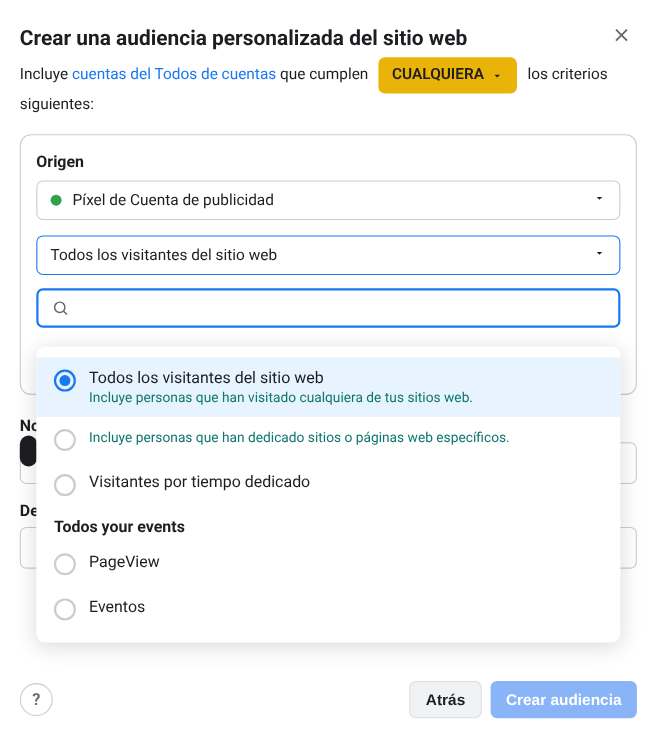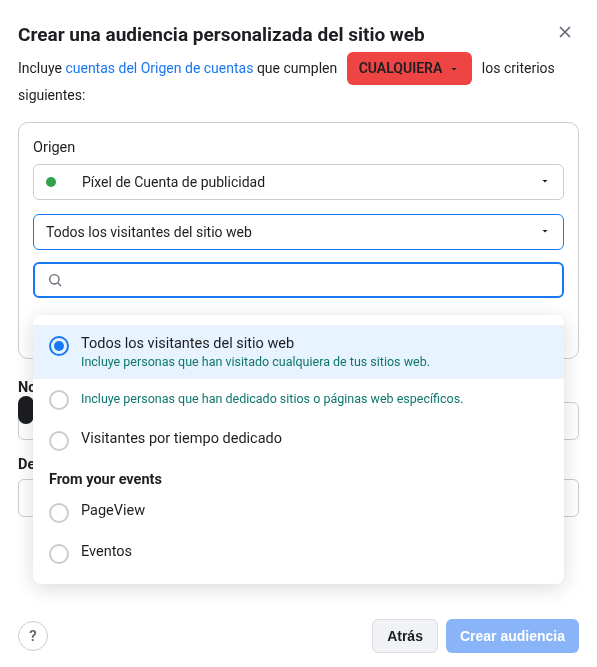--- a/index.html
+++ b/index.html
@@ -13,37 +13,37 @@
       padding: 18px 18px 0 18px;
     }
     .header { display: flex; justify-content: space-between; align-items: center; margin-bottom: 2px; }
     .title { font-size: 19px; font-weight: 700; color: #1c1e21; }
     .close-btn { cursor: pointer; padding: 4px; color: #606770; }
     .close-btn svg { width: 20px; height: 20px; }
     .intro { font-size: 14px; color: #1c1e21; line-height: 1.5; margin-bottom: 16px; }
     .intro a { color: #1877f2; text-decoration: none; cursor: pointer; }
     .chip {
       display: inline-flex; align-items: center; gap: 6px;
-      background: #ef4444; border-radius: 6px;
+      background: #eab308; border-radius: 6px;
       padding: 6px 12px; font-size: 14px; font-weight: 600;
       color: #1c1e21; margin: 0 6px; cursor: pointer;
     }
     .chip svg { width: 12px; height: 12px; }
     .card {
       border: 1px solid #c9ccd1; border-radius: 10px;
       padding: 14px 14px 60px 14px; margin-bottom: 20px;
       position: relative;
     }
-    .field-label { font-size: 14.5px; font-weight: 400; color: #1c1e21; margin-bottom: 8px; margin-top: 2px; }
+    .field-label { font-size: 14.5px; font-weight: 700; color: #1c1e21; margin-bottom: 8px; margin-top: 2px; }
     .select {
       width: 100%; border: 1px solid #c9ccd1; border-radius: 6px;
       padding: 9px 12px; display: flex; align-items: center; justify-content: space-between;
       background: #fff; cursor: pointer; font-size: 14px; margin-bottom: 14px;
     }
-    .select-left { display: flex; align-items: center; gap: 26px; }
+    .select-left { display: flex; align-items: center; gap: 10px; }
     .dot { width: 10px; height: 10px; border-radius: 50%; background: #31a24c; }
     .caret svg { width: 12px; height: 12px; }
     .select.active { border: 1.5px solid #1877f2; }
     .search-box {
       width: 100%; border: 2px solid #1877f2; border-radius: 6px;
       padding: 8px 12px; display: flex; align-items: center; gap: 8px;
       background: #fff; margin-top: -2px;
     }
     .search-box svg { width: 16px; height: 16px; color: #606770; flex-shrink: 0; }
     .search-input { border: none; outline: none; font-size: 14px; flex: 1; }
@@ -99,21 +99,21 @@
 <div class="header">
   <div class="title">Crear una audiencia personalizada del sitio web</div>
   <div class="close-btn">
     <svg viewBox="0 0 24 24" fill="none" stroke="currentColor" stroke-width="2">
         <path d="M18 6L6 18M6 6l12 12"></path>
       </svg>
   </div>
 </div>
 
 <div class="intro">
-  <span>Incluye </span><a>cuentas del Origen de cuentas</a><span> que cumplen </span>
+  <span>Incluye </span><a>cuentas del Todos de cuentas</a><span> que cumplen </span>
   <span class="chip">
     <span>CUALQUIERA</span>
     <svg viewBox="0 0 24 24" fill="currentColor">
         <path d="M7 10l5 5 5-5z"></path>
       </svg>
   </span>
   <span> los criterios siguientes:</span>
 </div>
 
 <div class="card">
@@ -158,21 +158,21 @@
       <div class="option-text">
         <div class="option-desc">Incluye personas que han dedicado sitios o páginas web específicos.</div>
       </div>
     </div>
     <div class="option">
       <div class="radio"></div>
       <div class="option-text">
         <div class="option-title">Visitantes por tiempo dedicado</div>
       </div>
     </div>
-    <div class="section-header">From your events</div>
+    <div class="section-header">Todos your events</div>
     <div class="option">
       <div class="radio"></div>
       <div class="option-text">
         <div class="option-title">PageView</div>
       </div>
     </div>
     <div class="option">
       <div class="radio"></div>
       <div class="option-text">
         <div class="option-title">Eventos</div>

